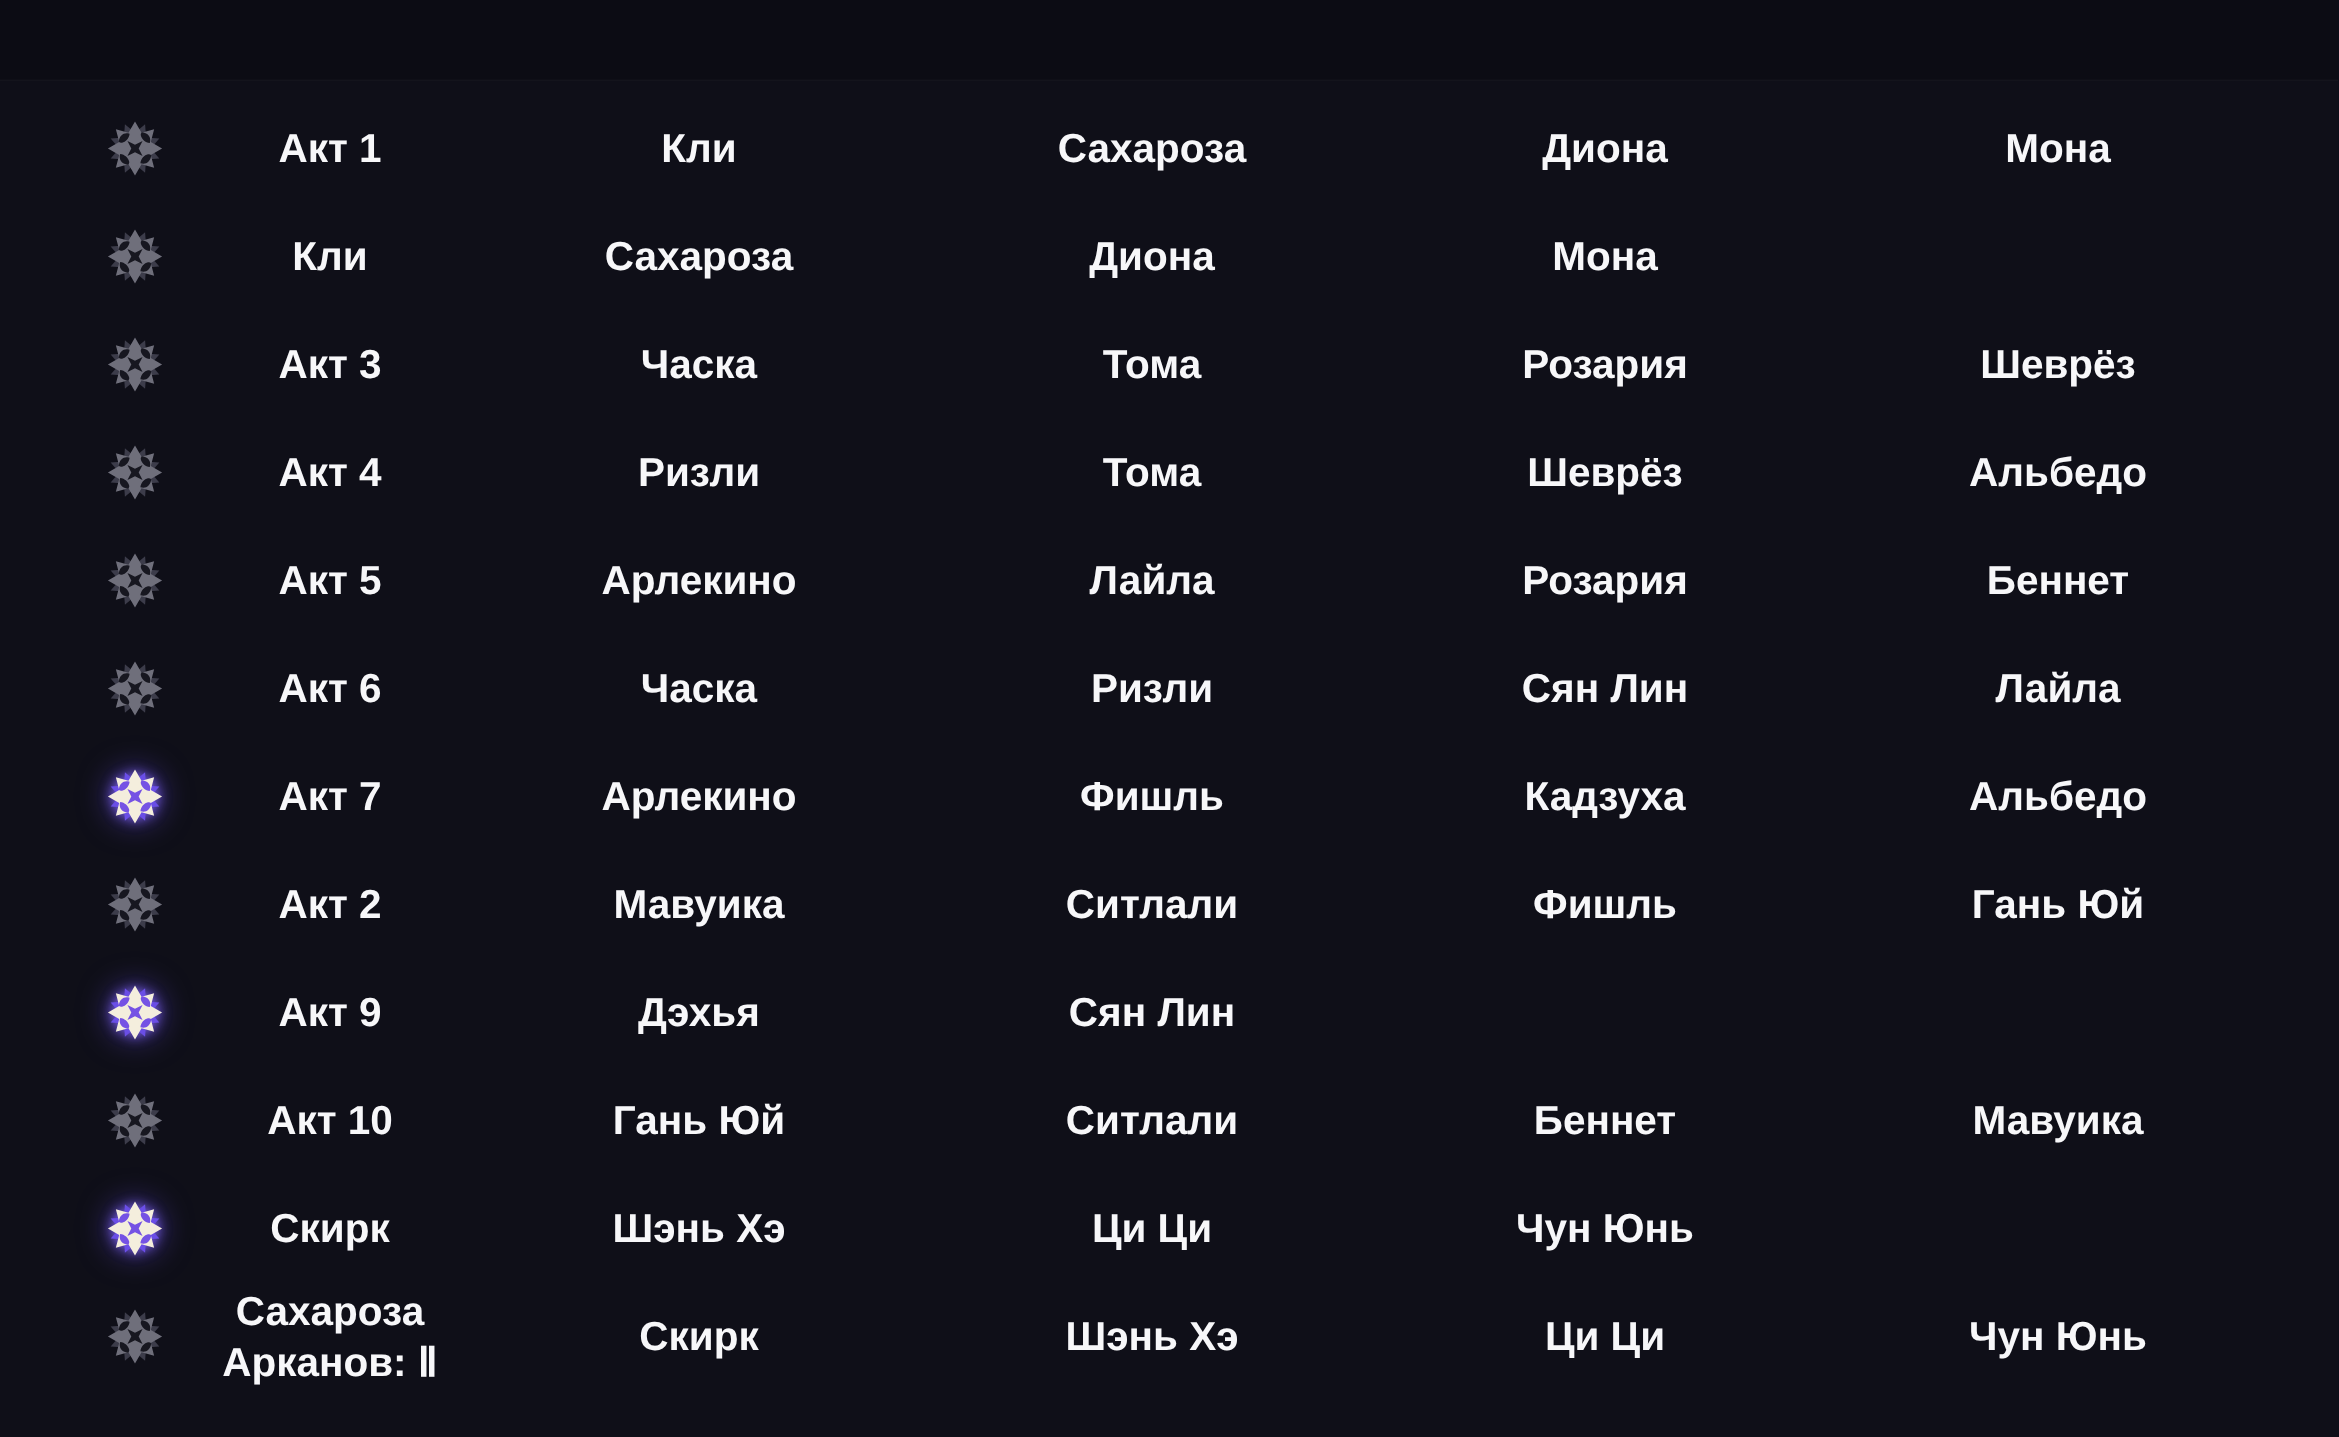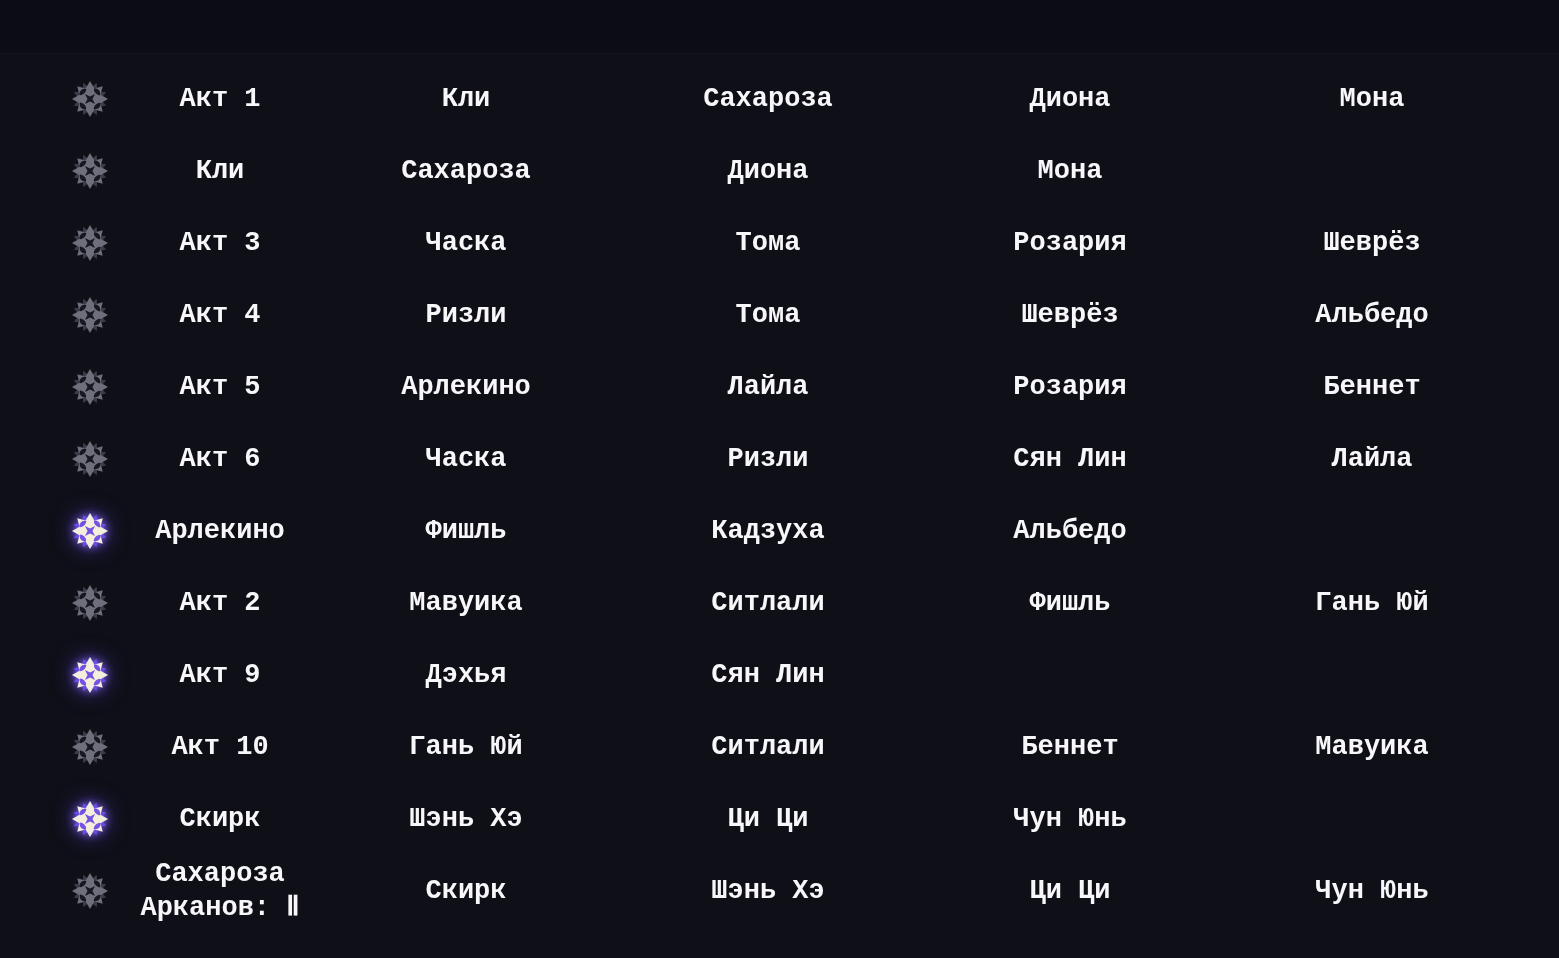--- a/index.html
+++ b/index.html
@@ -2,21 +2,21 @@
 <html><head>
 <meta charset="utf-8">
 <style>
   * { margin:0; padding:0; box-sizing:border-box; }
   html,body { background:#0f0f18; }
   .screen {
     position:relative;
     width:1559px; height:934px;
     overflow:hidden;
     background:#0f0f18;
-    font-family:Liberation Mono, monospace;
+    font-family:Liberation Sans, sans-serif;
   }
   .top-strip {
     height:54px;
     background:#0c0c14;
     border-bottom:1px solid rgba(255,255,255,0.035);
   }
   .acts-table { padding-top:9px; }
   .row {
     display:grid;
     grid-template-columns:70px 190px repeat(4,302px);
@@ -162,20 +162,21 @@
     </div>
 
     <div class="row">
       <div class="cell icon-cell">
         <span class="medal" data-state="completed">
             <svg class="medal-svg" viewBox="0 0 40 40">
               <use href="#medal-star"></use>
             </svg>
           </span>
       </div>
+      <div class="cell act-cell">Акт 7</div>
       <div class="cell name-cell">Арлекино</div>
       <div class="cell name-cell">Фишль</div>
       <div class="cell name-cell">Кадзуха</div>
       <div class="cell name-cell">Альбедо</div>
     </div>
 
     <div class="row">
       <div class="cell icon-cell">
         <span class="medal" data-state="incomplete">
             <svg class="medal-svg" viewBox="0 0 40 40">

